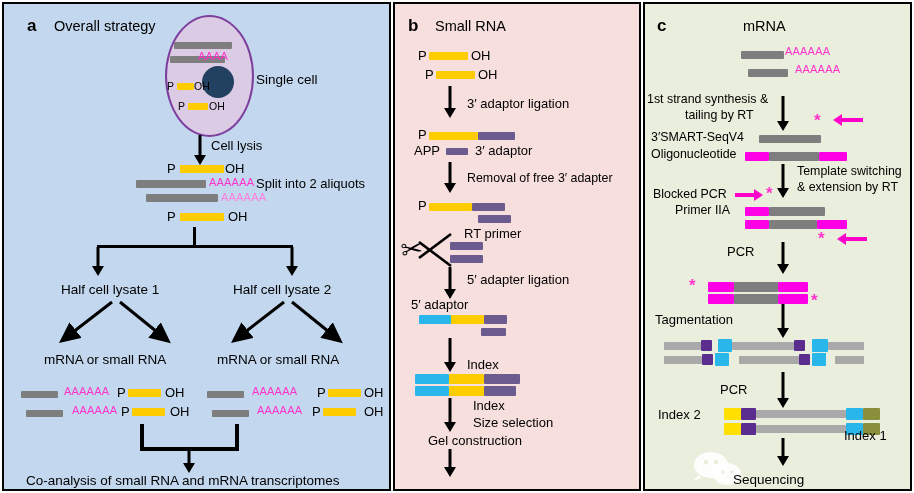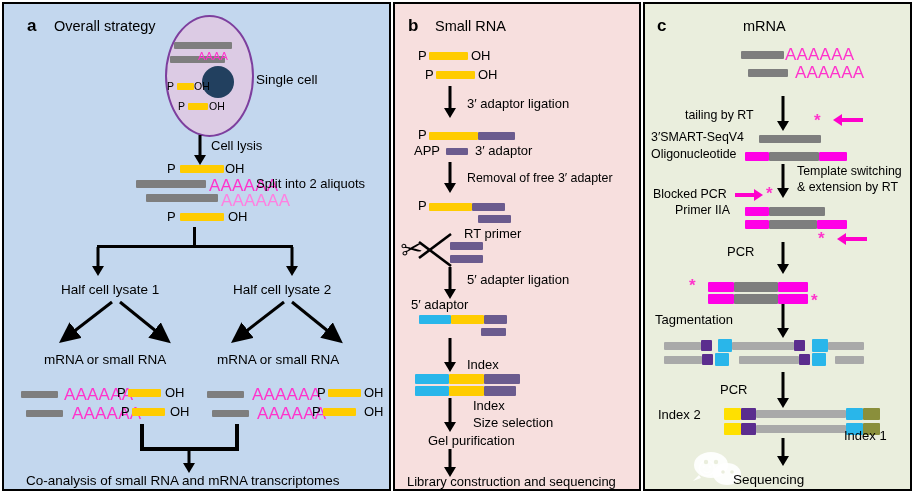--- a/index.html
+++ b/index.html
@@ -22,21 +22,21 @@
   .gray{background:#7e7e7e;}
   .gray2{background:#a9a9a9;}
   .yellow{background:#ffcc00;}
   .purple{background:#6b5b8e;}
   .cyan{background:#29b6ea;}
   .magenta{background:#ff00e6;}
   .olive{background:#8a8f3b;}
   .dkpurple{background:#5b2d8e;}
   .yel2{background:#ffe000;}
 
-  .poly{position:absolute;color:#ff33cc;font-size:17px;letter-spacing:.2px;white-space:nowrap;}
+  .poly{position:absolute;color:#ff33cc;font-size:11px;letter-spacing:.2px;white-space:nowrap;}
   .poly.wavy{color:#ff7fe0;}
   .star{position:absolute;color:#ff33cc;font-size:17px;font-weight:bold;line-height:1;}
 
   
   .arr{position:absolute;}
   .arr .shaft{position:absolute;background:#000;left:50%;transform:translateX(-50%);width:3px;top:0;}
   .arr .head{position:absolute;left:50%;transform:translateX(-50%);width:0;height:0;border-left:6.5px solid transparent;border-right:6.5px solid transparent;border-top:10px solid #000;}
 
   .line{position:absolute;background:#000;}
 
@@ -239,40 +239,40 @@
     <div class="bar yellow" style="left:54px;top:382px;width:35px;height:10px;"></div>
     <div class="bar purple" style="left:89px;top:382px;width:32px;height:10px;"></div>
 
     <div class="arr" style="left:47px;top:394px;width:16px;height:34px;">
       <div class="shaft" style="height:25px;"></div>
         <div class="head" style="top:24px;"></div>
     </div>
     <span class="txt" style="left:78px;top:394px;">Index</span>
     <span class="txt" style="left:78px;top:411px;">Size selection</span>
 
-    <span class="txt" style="left:33px;top:429px;">Gel purification</span>
+    <span class="txt" style="left:33px;top:429px;">Gel construction</span>
 
     <div class="arr" style="left:47px;top:445px;width:16px;height:28px;">
       <div class="shaft" style="height:19px;"></div>
         <div class="head" style="top:18px;"></div>
     </div>
 
-    <span class="txt" style="left:12px;top:470px;">Library construction and sequencing</span>
   </div>
 
   <div class="panel" id="panel-c">
 
     <span class="pl" style="left:12px;top:12px;">c</span>
     <span class="ptitle" style="left:98px;top:14px;">mRNA</span>
 
     <div class="bar gray" style="left:96px;top:47px;width:43px;height:8px;"></div>
     <span class="poly" style="left:140px;top:41px;">AAAAAA</span>
     <div class="bar gray" style="left:103px;top:65px;width:40px;height:8px;"></div>
     <span class="poly" style="left:150px;top:59px;">AAAAAA</span>
 
+    <span class="txt sm" style="left:2px;top:88px;">1st strand synthesis &amp;</span>
     <span class="txt sm" style="left:40px;top:104px;">tailing by RT</span>
     <div class="arr" style="left:130px;top:92px;width:16px;height:35px;">
       <div class="shaft" style="height:26px;"></div>
         <div class="head" style="top:25px;"></div>
     </div>
 
     <span class="star" style="left:169px;top:108px;">*</span>
     <div class="marr left" style="left:188px;top:110px;width:30px;height:12px;">
       <div class="mh"></div>
         <div class="ms" style="width:22px;"></div>

